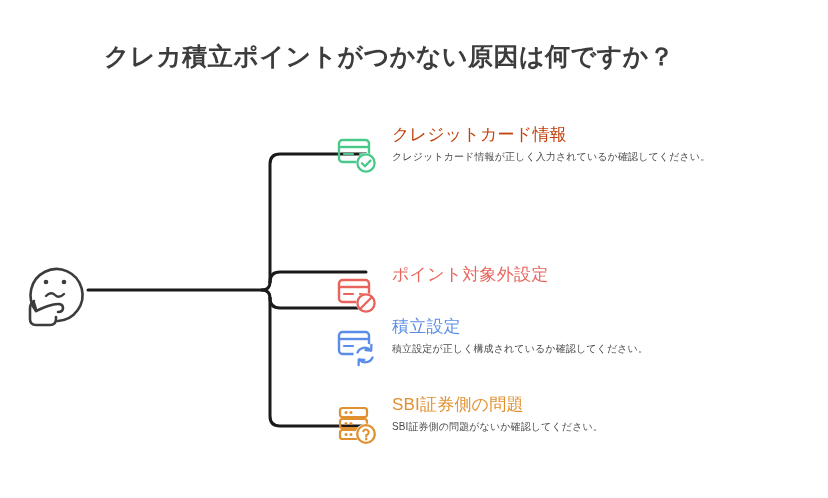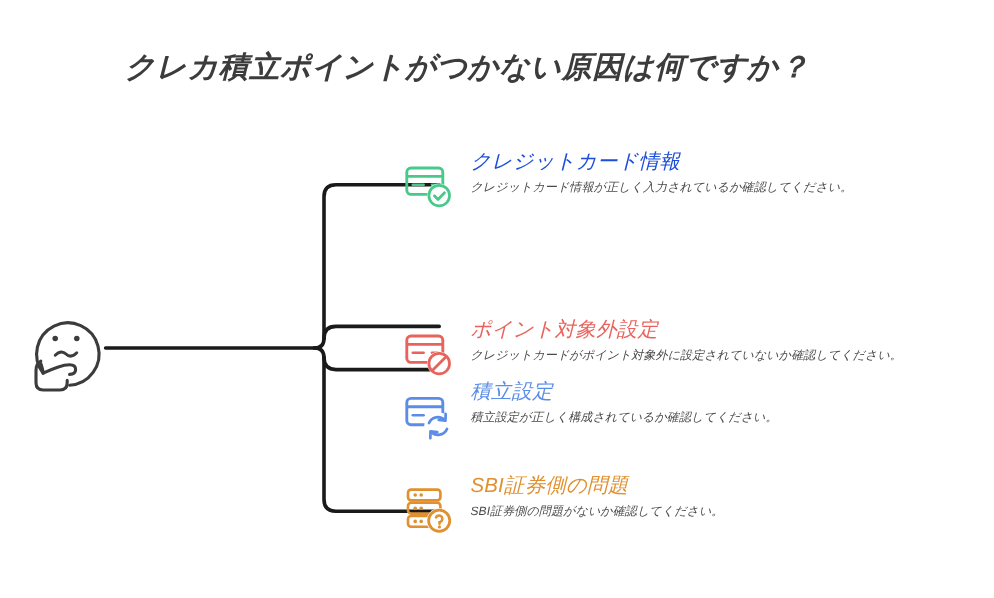--- a/index.html
+++ b/index.html
@@ -13,21 +13,20 @@
     overflow: hidden;
     font-family: "Liberation Sans", "DejaVu Sans", sans-serif;
     color: #333333;
     position: relative;
   }
   #stage {
     position: relative;
     width: 828px;
     height: 498px;
     background: #ffffff;
-    font-style: italic;
   }
 
   
   #page-title {
     position: absolute;
     left: 104px;
     top: 40px;
     width: 660px;
     font-size: 25px;
     font-weight: bold;
@@ -88,21 +87,21 @@
     margin: 0;
     width: 408px;
     letter-spacing: 0.1px;
   }
 
   #branch-0 { top: 124px; }
   #branch-1 { top: 220px; margin-top: 44px; }
   #branch-2 { top: 316px; }
   #branch-3 { top: 394px; }
 
-  .c-green  { color: #1d4ed8; }
+  .c-green  { color: #c2410c; }
   .c-red    { color: #e8635c; }
   .c-blue   { color: #5b8de8; }
   .c-orange { color: #e0902f; }
 </style>
 </head>
 <body>
 
 <div id="stage">
 
   <div id="page-title">クレカ積立ポイントがつかない原因は何ですか？</div>
@@ -165,21 +164,20 @@
         <path d="M3 14 H33" stroke="#e8635c" stroke-width="2.4"></path>
         <path d="M8 21 H17" stroke="#e8635c" stroke-width="2.2" stroke-linecap="round"></path>
         <path d="M24 21 H29" stroke="#e8635c" stroke-width="2.2" stroke-linecap="round"></path>
         <circle cx="30" cy="30" r="10" fill="#ffffff"></circle>
         <circle cx="30" cy="30" r="8.6" stroke="#e8635c" stroke-width="2.3" fill="#ffffff"></circle>
         <path d="M24.3 35.7 L35.7 24.3" stroke="#e8635c" stroke-width="2.3" stroke-linecap="round"></path>
       </svg>
     </div>
     <div class="branch-text">
       <div class="branch-heading c-red">ポイント対象外設定</div>
-      <div class="branch-desc">クレジットカードがポイント対象外に設定されていないか確認してください。</div>
     </div>
   </div>
 
   <div class="branch" id="branch-2">
     <div class="branch-icon">
       <svg width="44" height="44" viewBox="0 0 44 44" fill="none" xmlns="http://www.w3.org/2000/svg">
         <rect x="3" y="7" width="30" height="22" rx="3.5" stroke="#5b8de8" stroke-width="2.4" fill="none"></rect>
         <path d="M3 14 H33" stroke="#5b8de8" stroke-width="2.4"></path>
         <path d="M8 21 H17" stroke="#5b8de8" stroke-width="2.2" stroke-linecap="round"></path>
         <circle cx="29" cy="30" r="11.5" fill="#ffffff"></circle>

